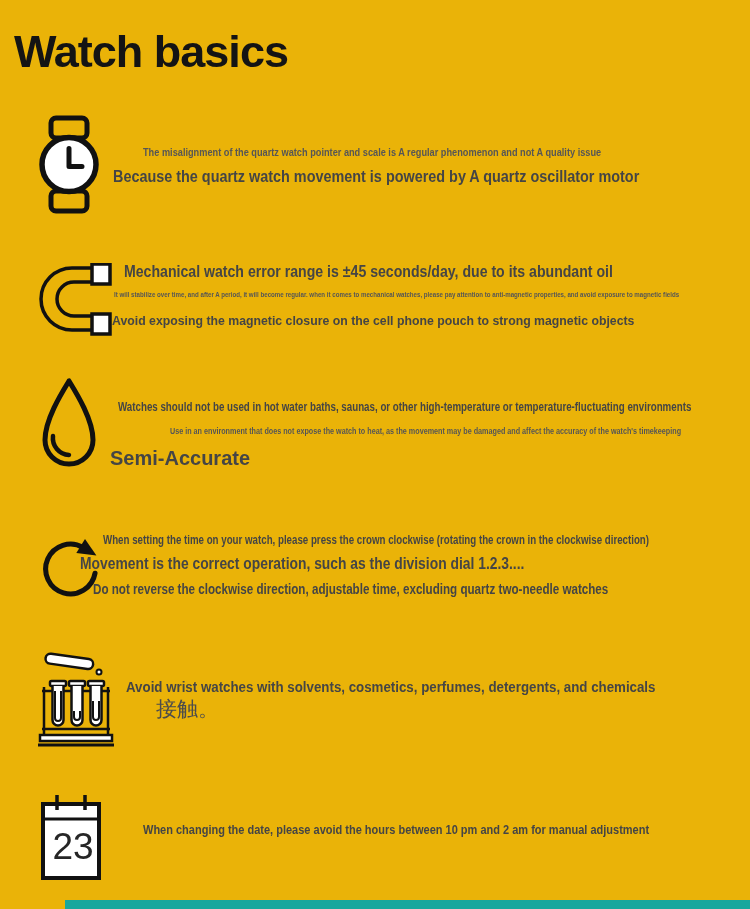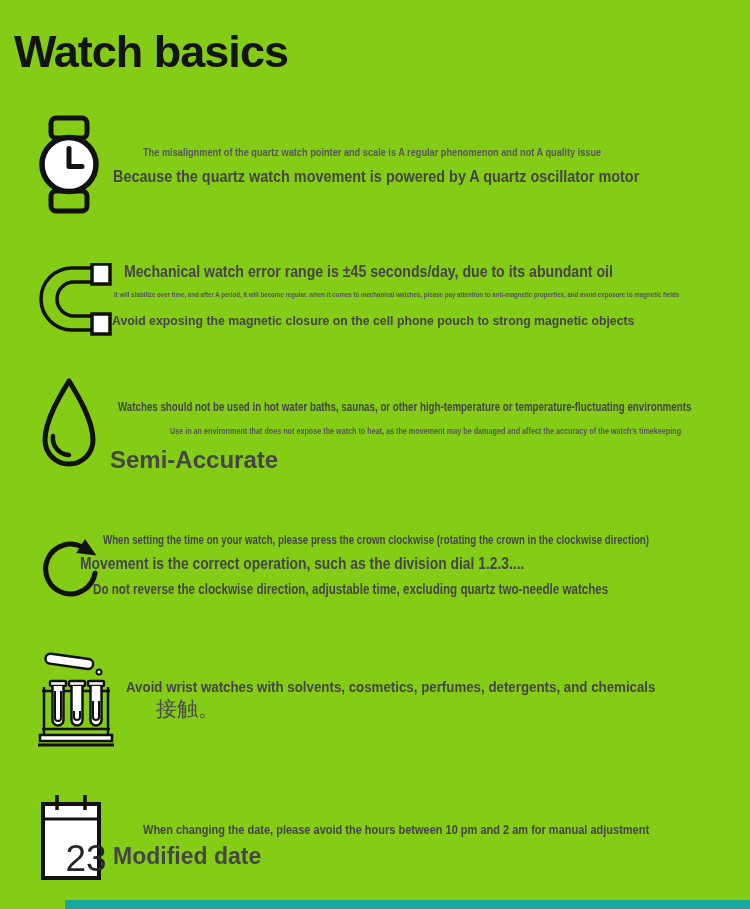--- a/index.html
+++ b/index.html
@@ -1,17 +1,17 @@
 <!DOCTYPE html>
 <html><head>
 <meta charset="utf-8">
 <style>
   html,body{margin:0;padding:0;background:#fff;}
   #page{
-    position:relative;width:750px;height:909px;background:#84cc16;overflow:hidden;
+    position:relative;width:750px;height:909px;background:#eab308;overflow:hidden;
     font-family:"Liberation Sans",sans-serif;
     text-decoration:underline;
   }
   .title{
     position:absolute;left:14px;top:26px;font-size:45px;font-weight:bold;
     color:#141414;letter-spacing:-1px;white-space:nowrap;
   }
   .icon{position:absolute;}
   .icon svg{display:block;width:100%;height:100%;}
   .ln{
@@ -56,21 +56,21 @@
   <div class="ln" style="left:112px;top:313px;font-size:13.5px;transform:scaleX(.91);">Avoid exposing the magnetic closure on the cell phone pouch to strong magnetic objects</div>
 
   <div class="icon" style="left:41px;top:378px;width:56px;height:98px;">
     <svg viewBox="0 0 56 98" fill="none">
       <path d="M28 3 C 20 16, 4 42, 4 62 A 24 24 0 1 0 52 62 C 52 42, 36 16, 28 3 Z" stroke="#111" stroke-width="5" stroke-linejoin="round"></path>
       <path d="M12 58 A 17 17 0 0 0 28 77" stroke="#111" stroke-width="4.5" stroke-linecap="round"></path>
     </svg>
   </div>
   <div class="ln" style="left:118px;top:400px;font-size:12.5px;transform:scaleX(.78);">Watches should not be used in hot water baths, saunas, or other high-temperature or temperature-fluctuating environments</div>
   <div class="ln tiny" style="left:170px;top:426px;font-size:9px;transform:scaleX(.80);">Use in an environment that does not expose the watch to heat, as the movement may be damaged and affect the accuracy of the watch's timekeeping</div>
-  <div class="ln" style="left:110px;top:446px;font-size:24px;">Semi-Accurate</div>
+  <div class="ln" style="left:110px;top:446px;font-size:20px;">Semi-Accurate</div>
 
   <div class="icon" style="left:37px;top:528px;width:70px;height:74px;">
     <svg viewBox="0 0 76 76" fill="none">
       <path d="M50 19 A27 27 0 1 0 63 47" stroke="#111" stroke-width="5.5" stroke-linecap="round"></path>
       <polygon points="64.5,27.8 52.1,9.7 42.7,25.1" fill="#111"></polygon>
     </svg>
   </div>
   <div class="ln" style="left:103px;top:533px;font-size:12px;transform:scaleX(.81);">When setting the time on your watch, please press the crown clockwise (rotating the crown in the clockwise direction)</div>
   <div class="ln" style="left:80px;top:554px;font-size:16.5px;transform:scaleX(.84);">Movement is the correct operation, such as the division dial 1.2.3....</div>
   <div class="ln" style="left:93px;top:581px;font-size:14px;transform:scaleX(.83);">Do not reverse the clockwise direction, adjustable time, excluding quartz two-needle watches</div>
@@ -102,19 +102,18 @@
   <div class="ln" style="left:126px;top:679px;font-size:14px;transform:scaleX(.95);">Avoid wrist watches with solvents, cosmetics, perfumes, detergents, and chemicals</div>
   <div class="ln cjk" style="left:156px;top:696px;font-size:21px;">接触。</div>
 
   <div class="icon" style="left:40px;top:792px;width:62px;height:90px;">
     <svg viewBox="0 0 62 90" fill="none">
       <rect x="3" y="12" width="56" height="74" fill="#fff" stroke="#111" stroke-width="4"></rect>
       <path d="M3 27 H59" stroke="#111" stroke-width="3"></path>
       <path d="M17 3 V18 M45 3 V18" stroke="#111" stroke-width="3.5"></path>
     </svg>
   </div>
-  <div class="cal-day" style="left:61px;top:826px;width:50px;font-size:37px;margin-top:12px;">23</div>
+  <div class="cal-day" style="left:48px;top:826px;width:50px;font-size:37px;">23</div>
   <div class="ln" style="left:143px;top:823px;font-size:12.5px;transform:scaleX(.88);">When changing the date, please avoid the hours between 10 pm and 2 am for manual adjustment</div>
-  <div class="ln" style="left:113px;top:843px;font-size:23px;">Modified date</div>
 
   <div class="accent-bar" style="background: rgb(24, 167, 157);"></div>
 
 </div>
 
 </body></html>

